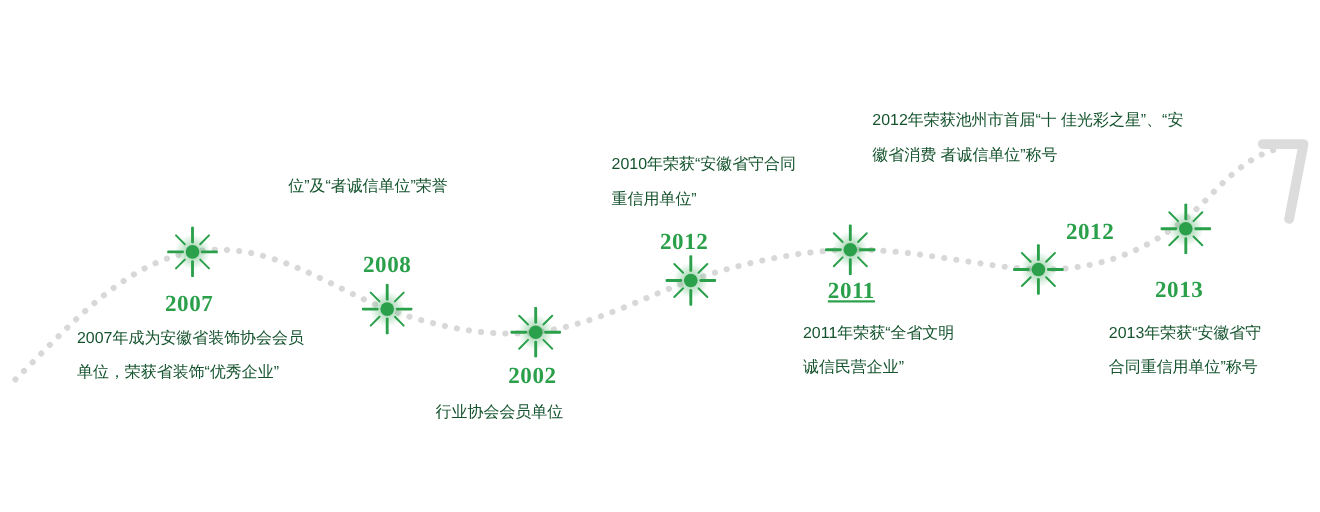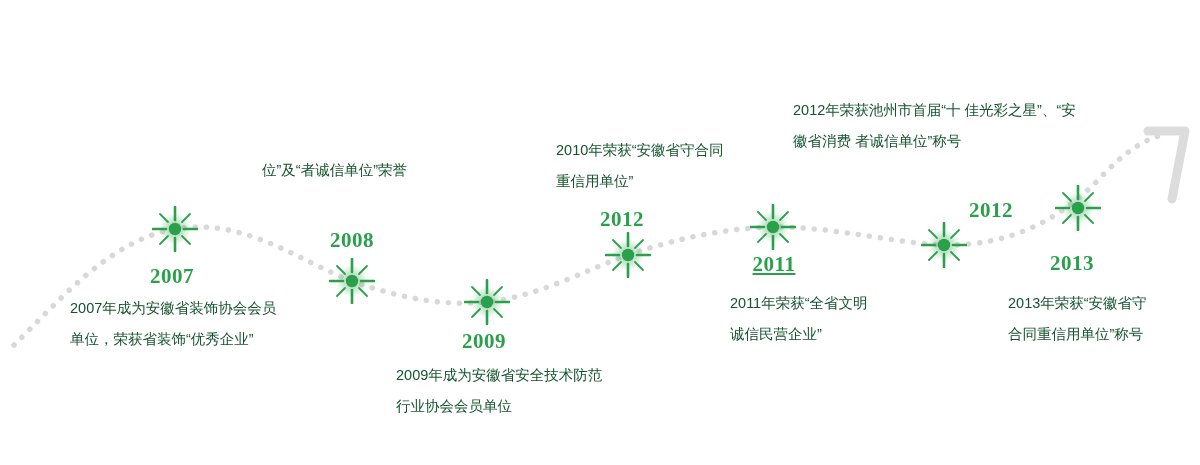--- a/index.html
+++ b/index.html
@@ -143,23 +143,22 @@
           <line x1="32" y1="23" x2="45" y2="23"></line>
       </g>
       <g stroke="#2aa04a" stroke-width="1.8" stroke-linecap="round">
         <line x1="8" y1="8" x2="16" y2="16"></line>
           <line x1="38" y1="8" x2="30" y2="16"></line>
         <line x1="8" y1="38" x2="16" y2="30"></line>
           <line x1="38" y1="38" x2="30" y2="30"></line>
       </g>
       <circle cx="23" cy="23" r="6.2" fill="#2aa04a"></circle>
     </svg>
-    <div class="year-label align-center" style="left:484px; top:329px;">2009</div>
+    <div class="year-label align-center" style="left:484px; top:329px;">2002</div>
     <div class="desc-block" style="left:396px; top:360px;">
-      <span class="desc-line">2009年成为安徽省安全技术防范</span>
       <span class="desc-line">行业协会会员单位</span>
     </div>
   </div>
 
   <div class="milestone">
     <svg class="star-icon" style="left:628px; top:255px;" viewBox="0 0 46 46">
       <circle cx="23" cy="23" r="16" fill="url(#starGlow)"></circle>
       <g stroke="#2aa04a" stroke-width="2.6" stroke-linecap="round">
         <line x1="23" y1="1" x2="23" y2="14"></line>
           <line x1="23" y1="32" x2="23" y2="45"></line>

